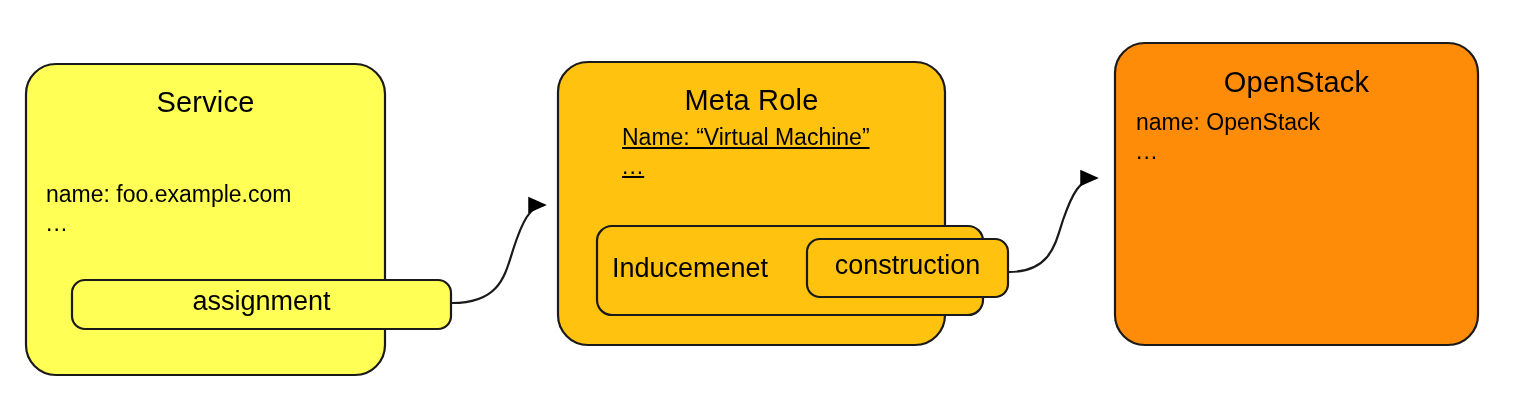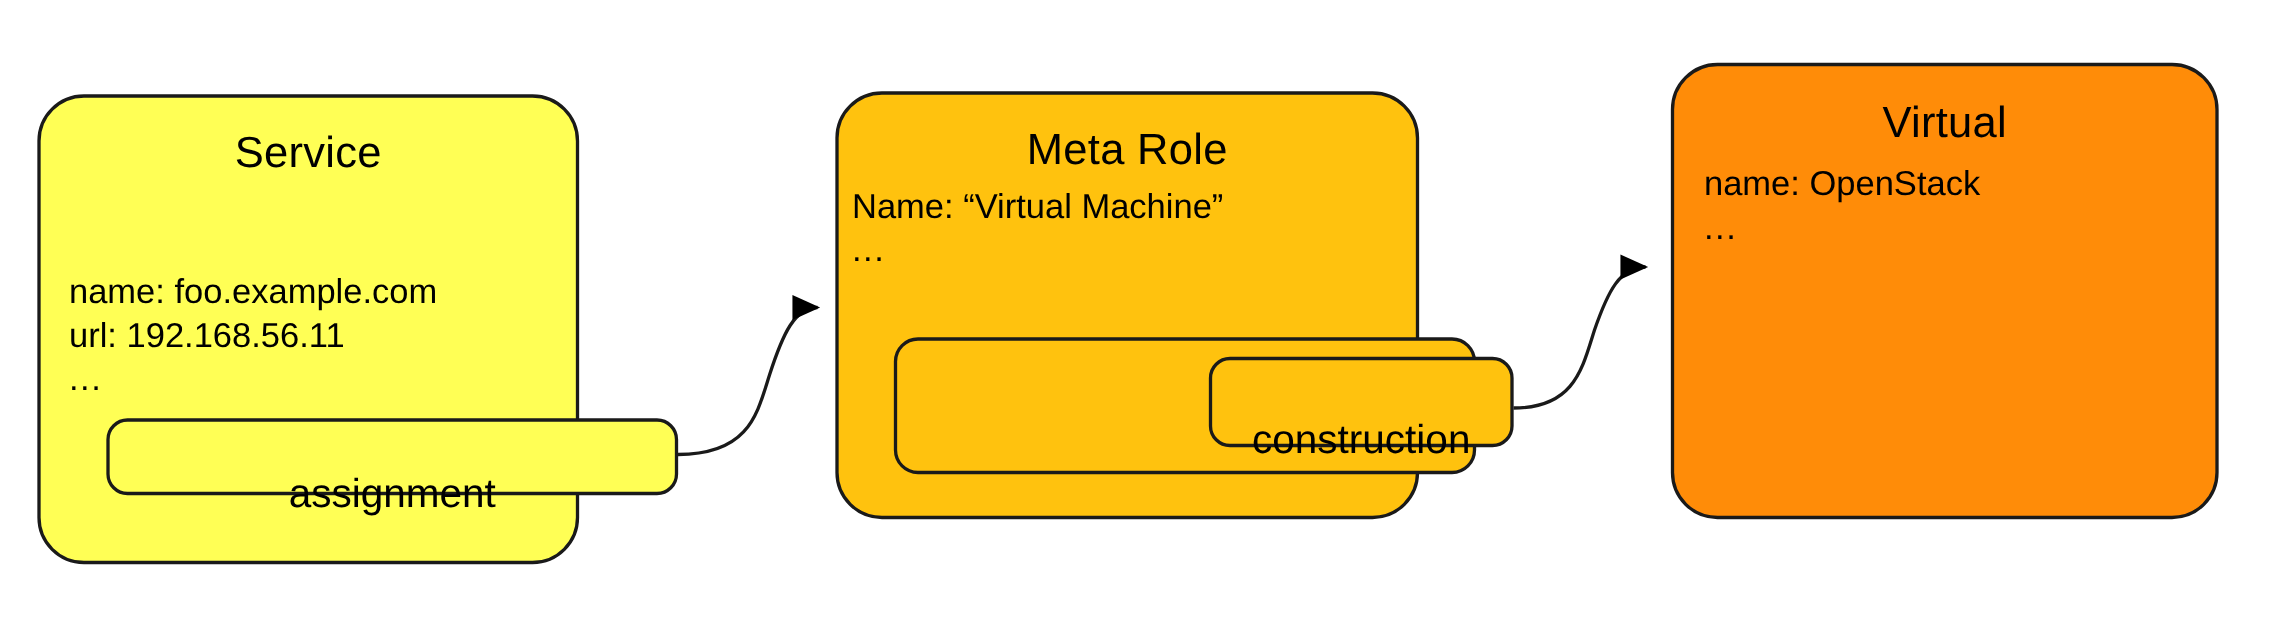--- a/index.html
+++ b/index.html
@@ -64,34 +64,33 @@
   }
   .chip-label {
     position: absolute;
     font-size: 27px;
     line-height: 30px;
     color: #000000;
     white-space: nowrap;
   }
   .chip-label.centered {
     text-align: center;
-    margin-top: 28px;
   }
   .chip-label.left {
     text-align: left;
   }
 
   
   #service-title   { left: 26px;  top: 86px;  width: 359px; }
   #service-attrs   { left: 46px;  top: 132px; width: 330px; margin-top: 48px; }
   #assignment-text { left: 72px;  top: 286px; width: 379px; }
 
   
   #metarole-title     { left: 558px; top: 84px;  width: 387px; }
-  #metarole-attrs     { left: 568px; top: 123px; width: 340px; }
+  #metarole-attrs     { left: 622px; top: 123px; width: 340px; text-decoration: underline; }
   #inducement-text    { left: 612px; top: 253px; width: 200px; }
   #construction-text  { left: 807px; top: 250px; width: 201px; }
 
   
   #resource-title { left: 1115px; top: 66px;  width: 363px; }
   #resource-attrs { left: 1136px; top: 108px; width: 330px; }
 </style>
 </head>
 <body style="background: rgb(255, 255, 255);">
 
@@ -121,37 +120,37 @@
 
     <path d="M 1009 272 C 1050 272 1055 245 1063 220 C 1072 194 1080 178 1097 178" fill="none" stroke="#1a1a1a" stroke-width="2.2" marker-end="url(#arrowhead)"></path>
   </svg>
 
   <div class="text-layer">
 
     <div class="node-title" id="service-title">Service</div>
 
     <div class="attr-block" id="service-attrs">
       <span class="attr-line">name: foo.example.com</span>
-      <span class="attr-line">url: 192.168.56.11</span>
       <span class="attr-ellipsis">...</span>
     </div>
 
     <div class="chip-label centered" id="assignment-text">assignment</div>
 
     <div class="node-title" id="metarole-title">Meta Role</div>
 
     <div class="attr-block" id="metarole-attrs">
       <span class="attr-line">Name: “Virtual Machine”</span>
       <span class="attr-ellipsis">...</span>
     </div>
 
+    <div class="chip-label left" id="inducement-text">Inducemenet</div>
 
     <div class="chip-label centered" id="construction-text">construction</div>
 
-    <div class="node-title" id="resource-title">Virtual</div>
+    <div class="node-title" id="resource-title">OpenStack</div>
 
     <div class="attr-block" id="resource-attrs">
       <span class="attr-line">name: OpenStack</span>
       <span class="attr-ellipsis">...</span>
     </div>
 
   </div>
 </div>
 
 </body></html>

